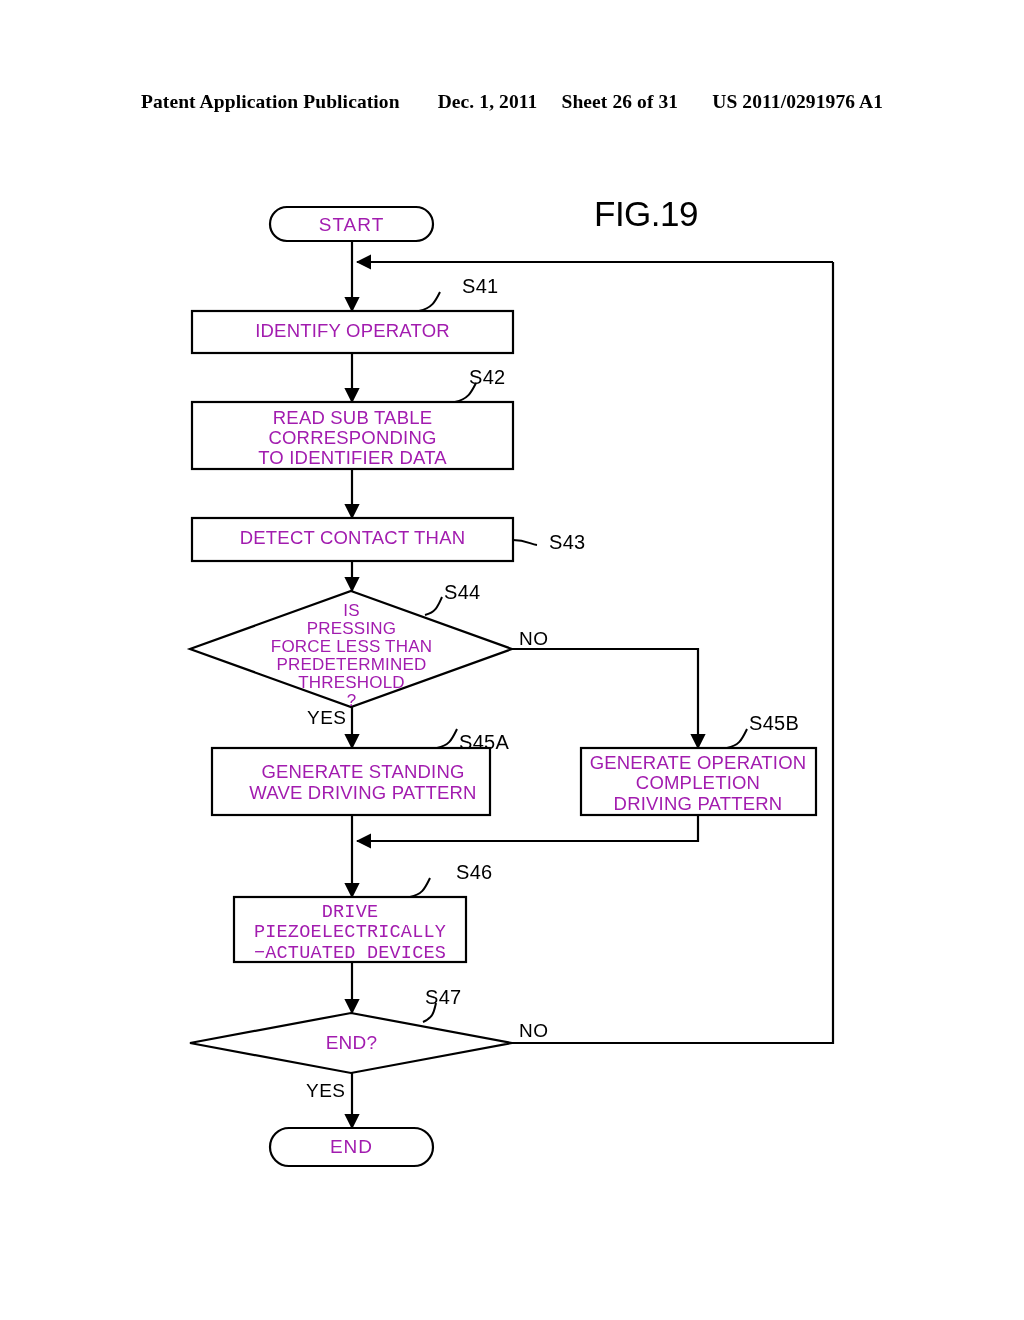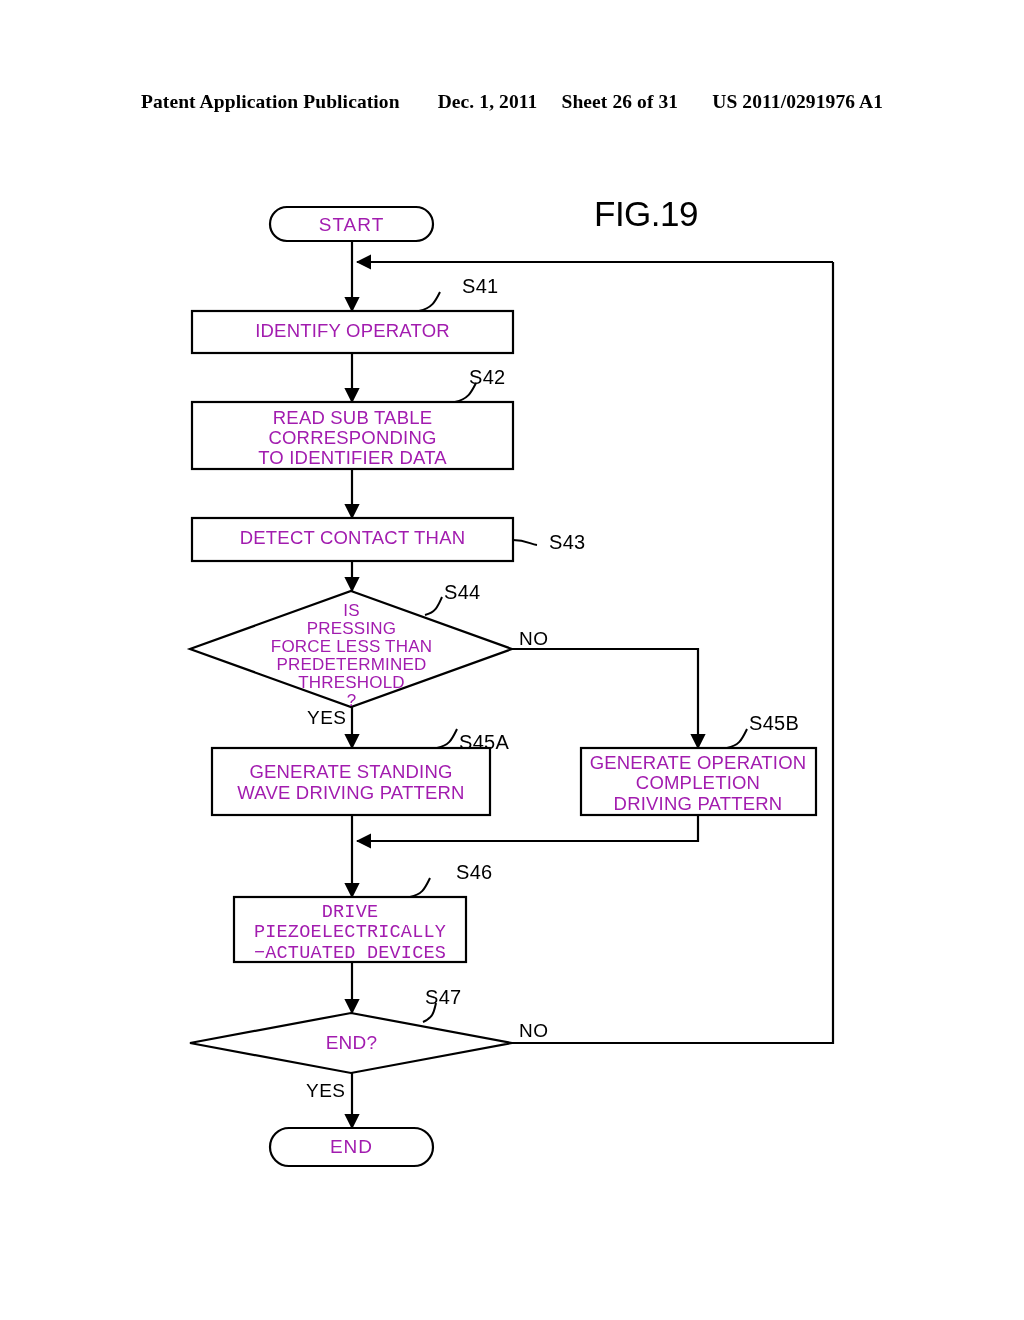--- a/index.html
+++ b/index.html
@@ -188,21 +188,21 @@
 
 <div class="node-text t-process" style="left:192px; top:529px; width:321px;">DETECT CONTACT THAN</div>
 
 <div class="node-text t-decision" style="left:191px; top:602px; width:321px; line-height:1.06;">IS
 PRESSING
 FORCE LESS THAN
 PREDETERMINED
 THRESHOLD
 ?</div>
 
-<div class="node-text t-process" style="left:212px; top:762px; width:278px; line-height:1.12;">GENERATE STANDING
+<div class="node-text t-process" style="left:212px; top:762px; width:278px; line-height:1.12;padding-left:12px;">GENERATE STANDING
 WAVE DRIVING PATTERN</div>
 
 <div class="node-text t-process" style="left:581px; top:753px; width:234px; line-height:1.1;">GENERATE OPERATION
 COMPLETION
 DRIVING PATTERN</div>
 
 <div class="node-text t-process" style="left:234px; top:903px; width:232px; line-height:1.1;font-family:Liberation Mono, monospace;">DRIVE
 PIEZOELECTRICALLY
 −ACTUATED DEVICES</div>
 

